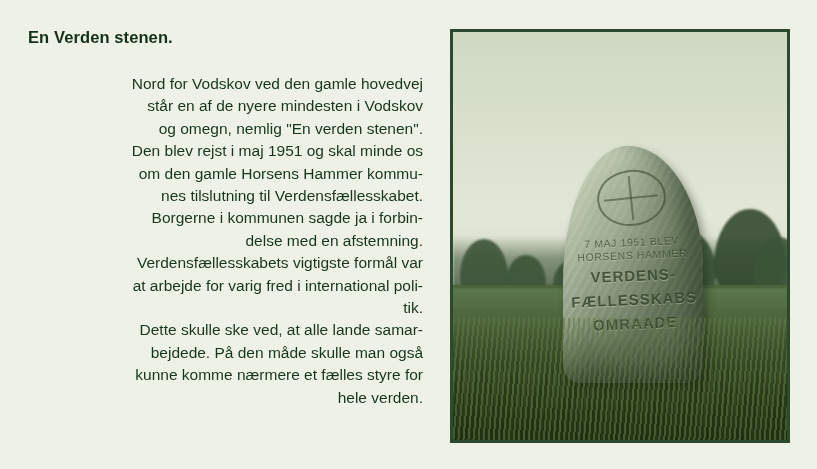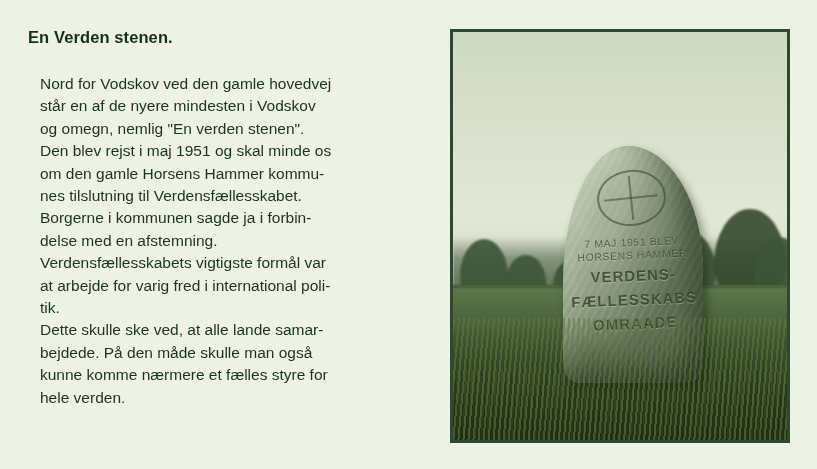--- a/index.html
+++ b/index.html
@@ -30,22 +30,23 @@
     font-size: 16.5px;
     font-weight: bold;
     color: #14301a;
     margin: 0 0 26px 0;
     letter-spacing: 0.1px;
   }
   .body-text {
     font-size: 15.5px;
     line-height: 22.4px;
     color: #18351e;
-    margin: 12px;
+    margin: 5px;
     white-space: pre-line;
+    text-align: right;
   }
   .credit {
     position: absolute;
     left: 196px;
     top: 434px;
     font-size: 12.5px;
     font-style: italic;
     color: #18351e;
     white-space: nowrap;
   }

